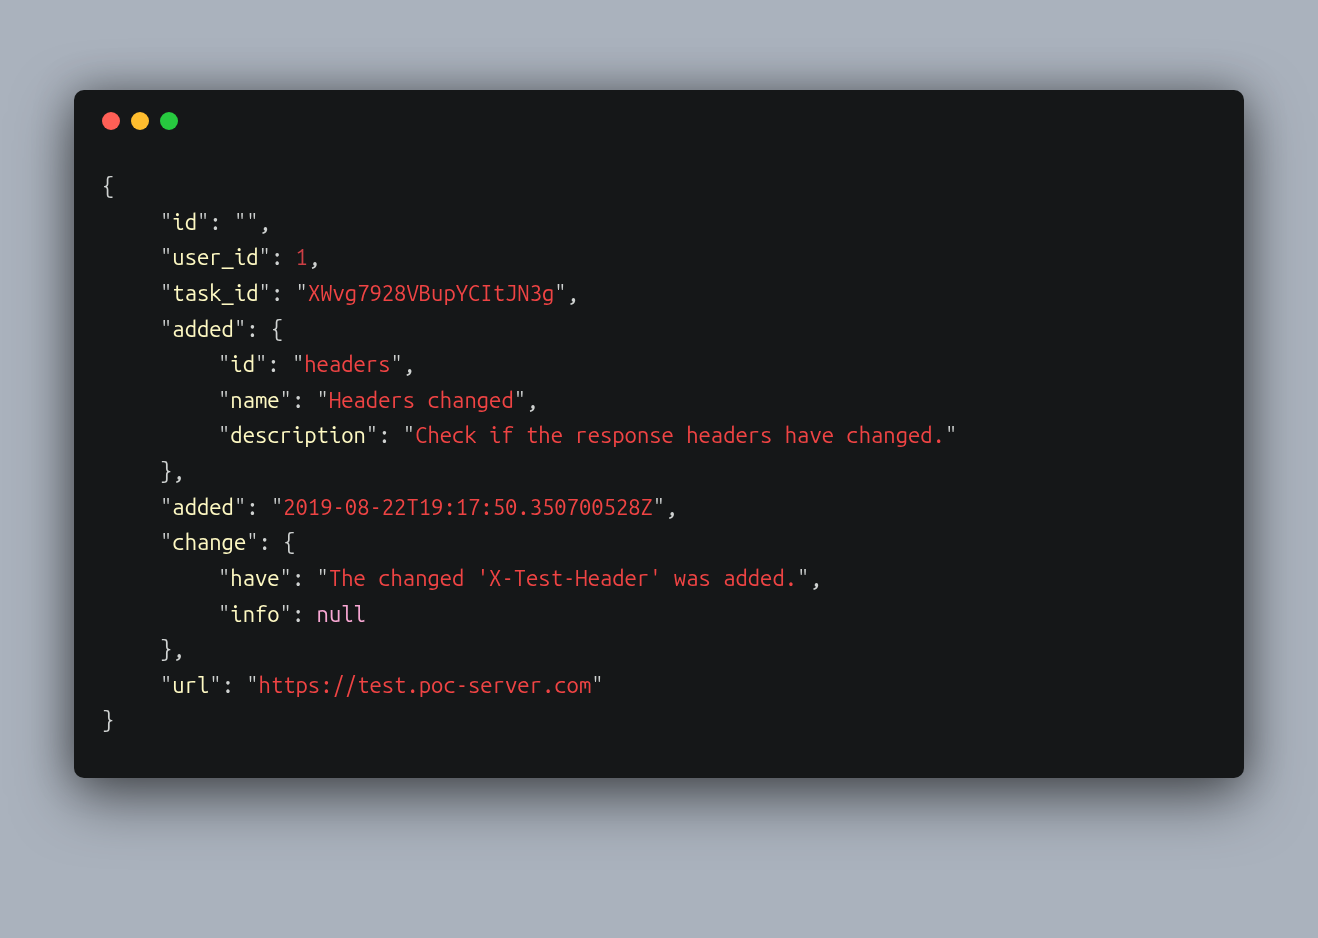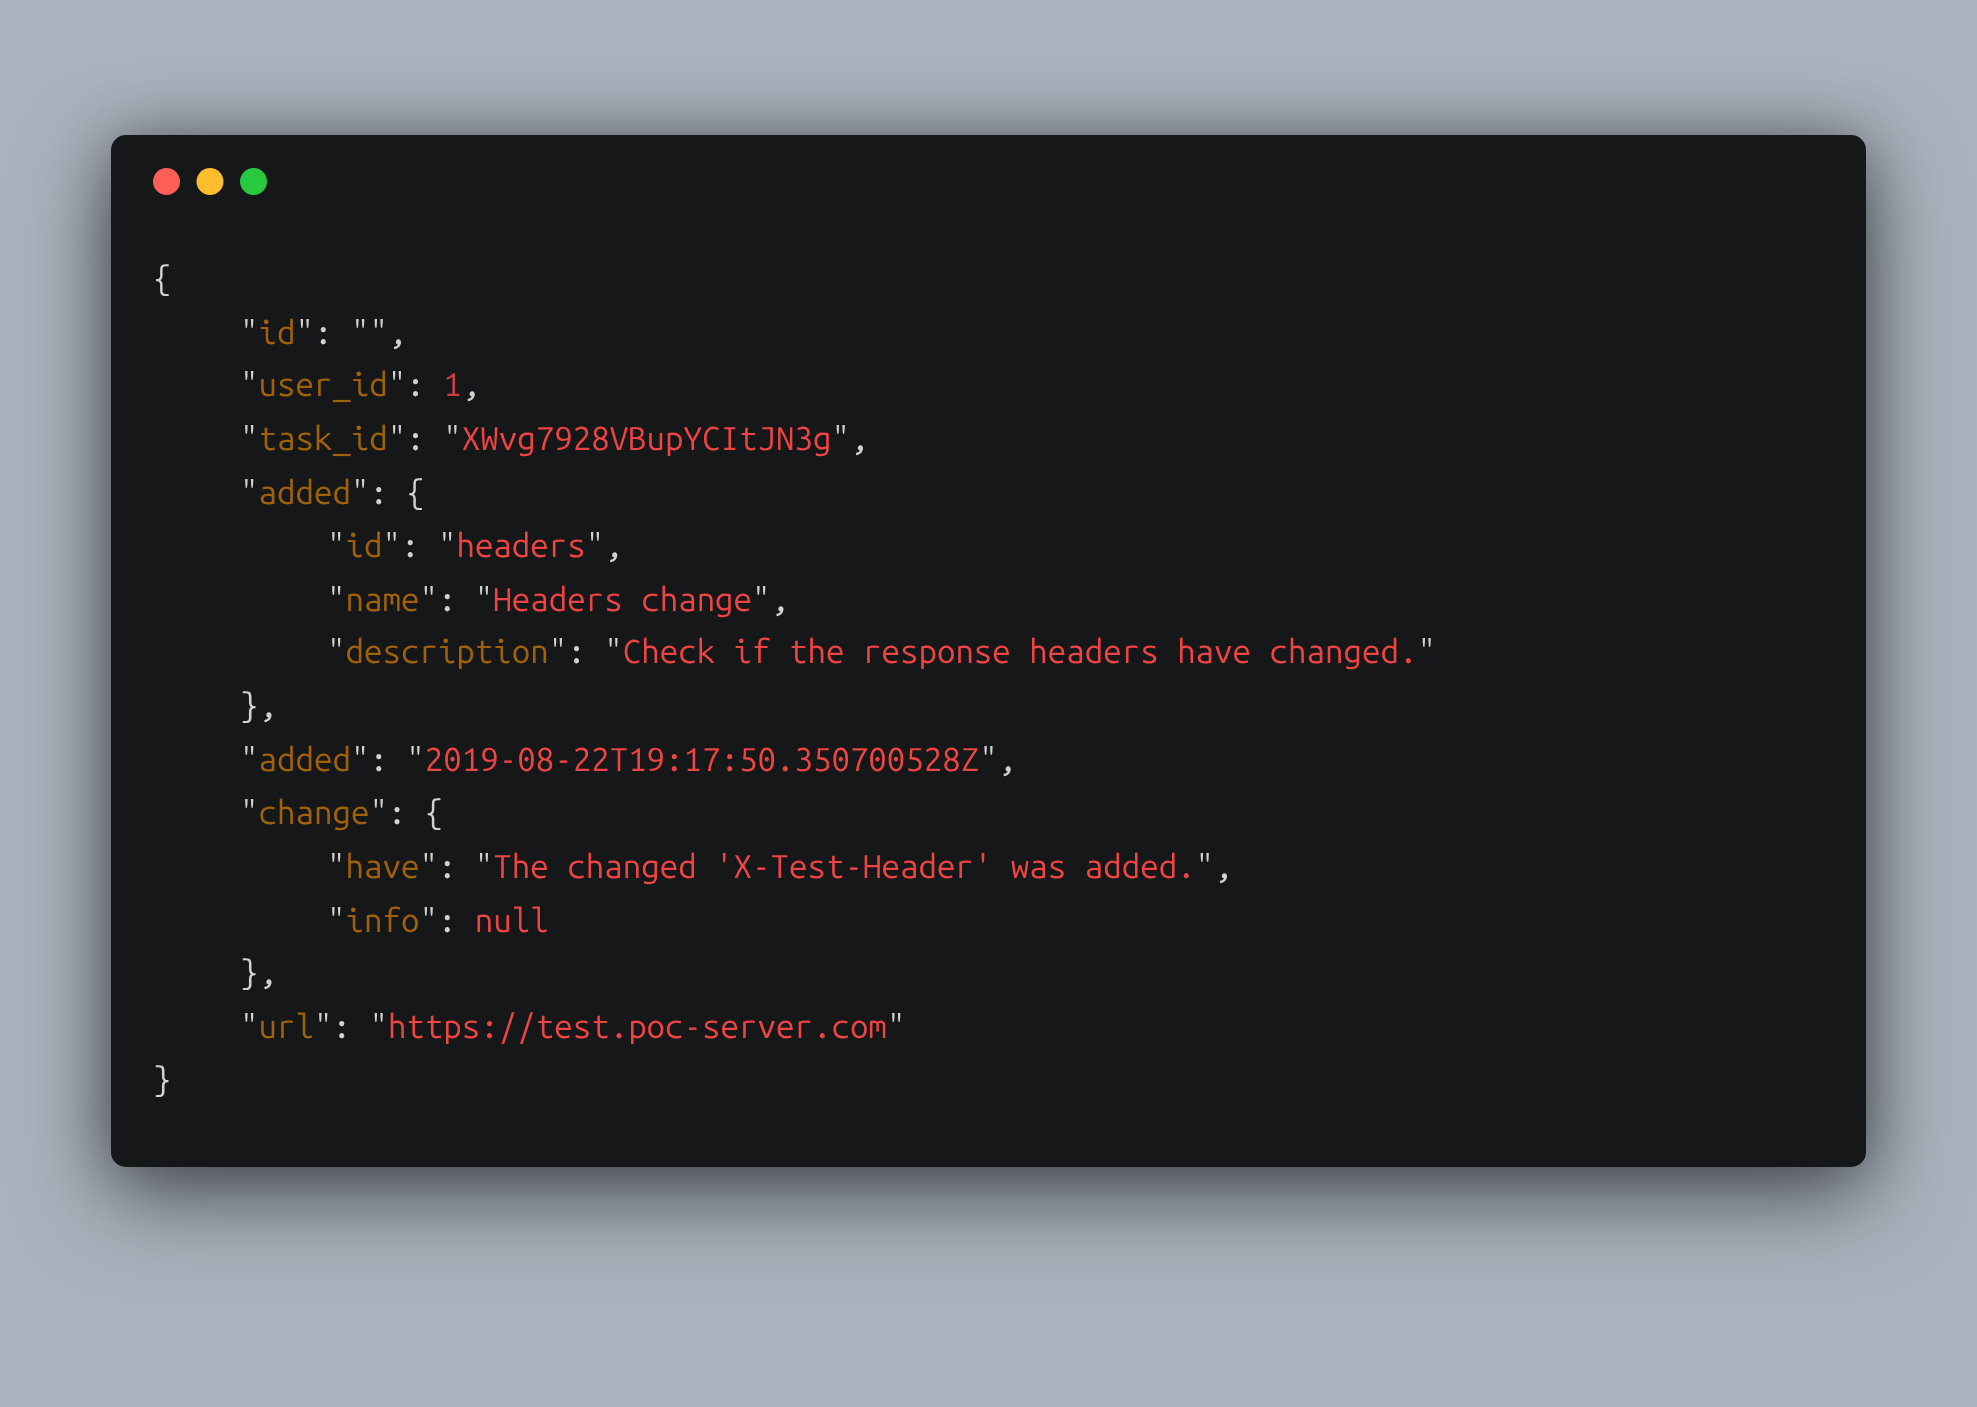--- a/index.html
+++ b/index.html
@@ -42,25 +42,25 @@
       padding: 28px 28px 40px 28px;
       font-size: 22px;
       line-height: 1.62;
       color: #cfd2d1;
     }
     .line {
       white-space: pre;
     }
     .indent1 { padding-left: 58px; }
     .indent2 { padding-left: 116px; }
-    .key { color: #a16207; }
+    .key { color: #fef9c3; }
     .string { color: #ef4444; }
     .punct { color: #cfd2d1; }
     .number { color: #cd3f45; }
-    .null { color: #ef4444; }
+    .null { color: #f9a8d4; }
   </style>
 </head>
 <body>
 
 <div class="window">
   <div class="titlebar">
     <div class="dot dot-red"></div>
     <div class="dot dot-yellow"></div>
     <div class="dot dot-green"></div>
   </div>
@@ -71,21 +71,21 @@
     <div class="line indent1"><span class="punct">"</span><span class="key">id</span><span class="punct">"</span><span class="punct">: </span><span class="punct">"</span><span class="string"></span><span class="punct">"</span><span class="punct">,</span></div>
 
     <div class="line indent1"><span class="punct">"</span><span class="key">user_id</span><span class="punct">"</span><span class="punct">: </span><span class="number">1</span><span class="punct">,</span></div>
 
     <div class="line indent1"><span class="punct">"</span><span class="key">task_id</span><span class="punct">"</span><span class="punct">: </span><span class="punct">"</span><span class="string">XWvg7928VBupYCItJN3g</span><span class="punct">"</span><span class="punct">,</span></div>
 
     <div class="line indent1"><span class="punct">"</span><span class="key">added</span><span class="punct">"</span><span class="punct">: </span><span class="punct">{</span></div>
 
     <div class="line indent2"><span class="punct">"</span><span class="key">id</span><span class="punct">"</span><span class="punct">: </span><span class="punct">"</span><span class="string">headers</span><span class="punct">"</span><span class="punct">,</span></div>
 
-    <div class="line indent2"><span class="punct">"</span><span class="key">name</span><span class="punct">"</span><span class="punct">: </span><span class="punct">"</span><span class="string">Headers change</span><span class="punct">"</span><span class="punct">,</span></div>
+    <div class="line indent2"><span class="punct">"</span><span class="key">name</span><span class="punct">"</span><span class="punct">: </span><span class="punct">"</span><span class="string">Headers changed</span><span class="punct">"</span><span class="punct">,</span></div>
 
     <div class="line indent2"><span class="punct">"</span><span class="key">description</span><span class="punct">"</span><span class="punct">: </span><span class="punct">"</span><span class="string">Check if the response headers have changed.</span><span class="punct">"</span></div>
 
     <div class="line indent1"><span class="punct">}</span><span class="punct">,</span></div>
 
     <div class="line indent1"><span class="punct">"</span><span class="key">added</span><span class="punct">"</span><span class="punct">: </span><span class="punct">"</span><span class="string">2019-08-22T19:17:50.350700528Z</span><span class="punct">"</span><span class="punct">,</span></div>
 
     <div class="line indent1"><span class="punct">"</span><span class="key">change</span><span class="punct">"</span><span class="punct">: </span><span class="punct">{</span></div>
 
     <div class="line indent2"><span class="punct">"</span><span class="key">have</span><span class="punct">"</span><span class="punct">: </span><span class="punct">"</span><span class="string">The changed 'X-Test-Header' was added.</span><span class="punct">"</span><span class="punct">,</span></div>

